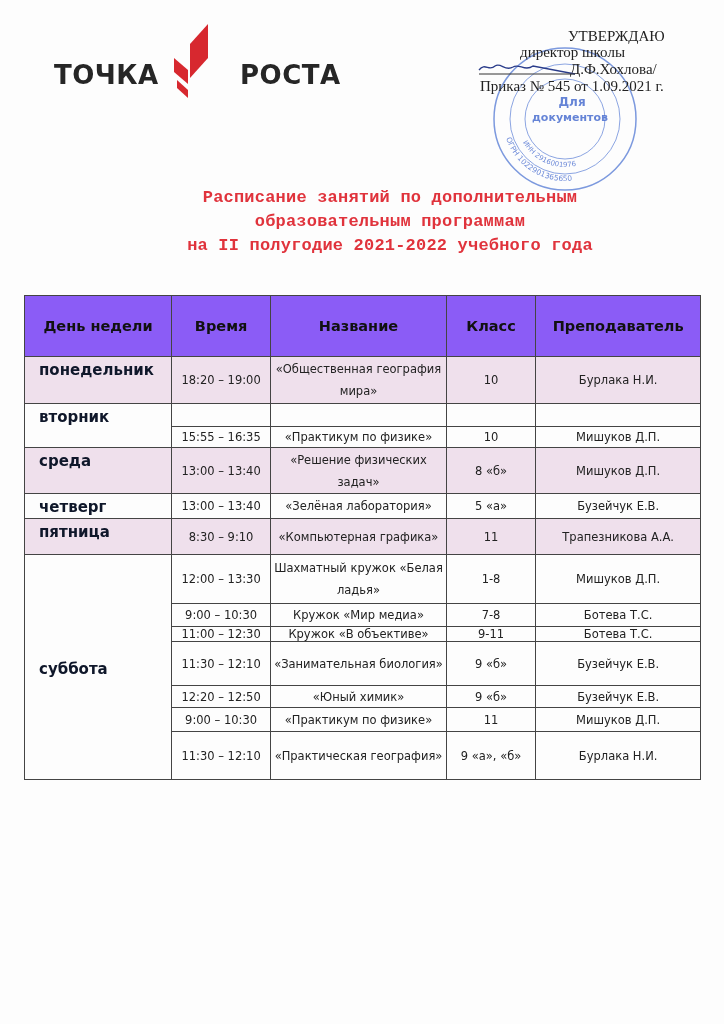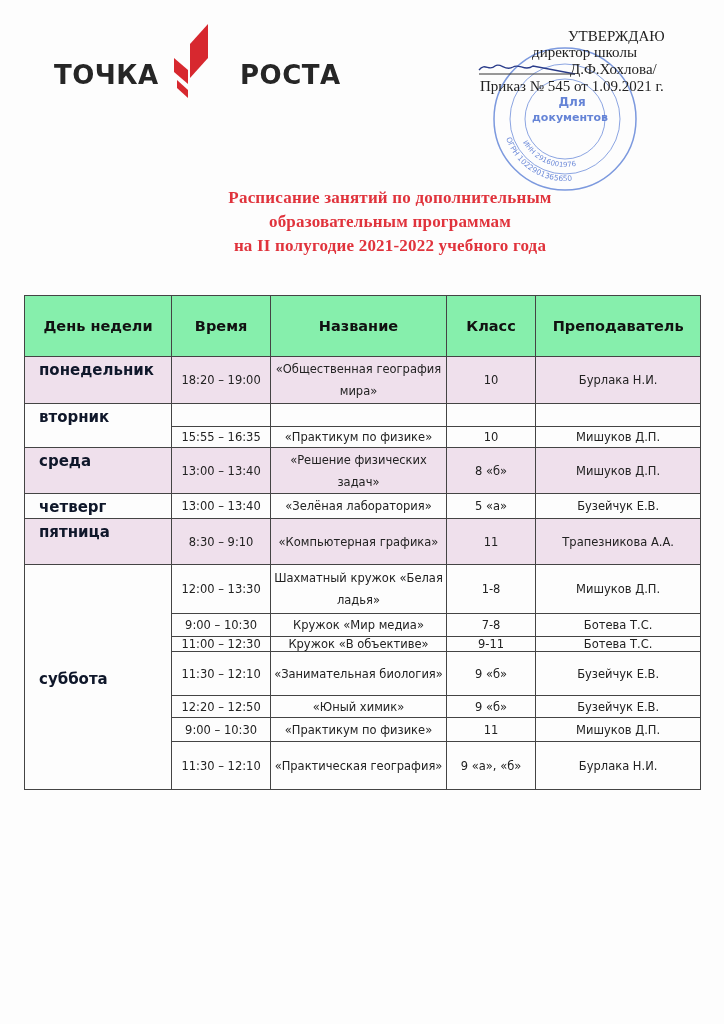--- a/index.html
+++ b/index.html
@@ -1,29 +1,29 @@
 <!DOCTYPE html>
 <html><head>
 <meta charset="utf-8">
 <style>
   html, body { margin:0; padding:0; }
   body { width:724px; height:1024px; background:#fdfdfd; position:relative; overflow:hidden; font-family:"Liberation Sans", sans-serif; color:#1a1a1a; }
   .logo { position:absolute; left:54px; top:18px; width:270px; height:85px; }
   .logo-text { position:absolute; top:42px; font-family:"DejaVu Sans", sans-serif; font-weight:bold; font-size:26px; letter-spacing:0.5px; color:#262626; }
   .approve { position:absolute; left:470px; top:28px; width:240px; font-family:"Liberation Serif", serif; font-size:15px; line-height:17px; color:#222; text-align:center; }
   .approve .l1 { position:absolute; left:50px; top:0;margin-left:48px; }
-  .approve .l2 { position:absolute; left:62px; top:16px;text-align:center; }
+  .approve .l2 { position:absolute; left:50px; top:16px;text-align:center; }
   .approve .l3 { position:absolute; left:100px; top:33px; }
   .approve .l4 { position:absolute; left:10px; top:50px; }
   .sig { position:absolute; left:475px; top:60px; width:100px; height:16px; }
   .stamp { position:absolute; left:490px; top:44px; width:150px; height:150px; }
-  .title { position:absolute; left:100px; top:186px; width:580px; text-align:center; font-family:Liberation Serif, serif; font-weight:bold; font-size:17px; line-height:24px; color:#e0333c; letter-spacing:0.2px; }
+  .title { position:absolute; left:100px; top:186px; width:580px; text-align:center; font-family:Liberation Mono, monospace; font-weight:bold; font-size:17px; line-height:24px; color:#e0333c; letter-spacing:0.2px; }
   table.sched { position:absolute; left:24px; top:295px; width:677px; border-collapse:collapse; font-family:"DejaVu Sans", sans-serif; }
   table.sched td, table.sched th { border:1.5px solid #444; padding:0 3px; text-align:center; vertical-align:middle; font-size:11.5px; color:#222; }
-  table.sched th { height:60px; font-size:14.5px; font-weight:bold; color:#111; background:#86efac; }
+  table.sched th { height:60px; font-size:14.5px; font-weight:bold; color:#111; background:#8b5cf6; }
   table.sched td.day { text-align:left; vertical-align:top; font-weight:bold; font-size:15px; color:#0f172a; padding:4px 2px 0 14px; }
   table.sched td.day-sat { vertical-align:middle;margin-top:8px; }
   tr.pink td { background:#efe0ec; }
   .c1 { width:143px; } .c2 { width:100px; } .c3 { width:182px; } .c4 { width:89px; } .c5 { width:163px; }
   td.name { line-height:22px; }
 </style>
 </head>
 <body>
 
 <div class="logo">
@@ -112,21 +112,21 @@
   </tr>
 
   <tr style="height:25px;">
     <td class="day">четверг</td>
     <td>13:00 – 13:40</td>
     <td>«Зелёная лаборатория»</td>
     <td>5 «а»</td>
     <td>Бузейчук Е.В.</td>
   </tr>
 
-  <tr class="pink" style="height:46px;">
+  <tr class="pink" style="height:36px;">
     <td class="day">пятница</td>
     <td>8:30 – 9:10</td>
     <td>«Компьютерная графика»</td>
     <td>11</td>
     <td>Трапезникова А.А.</td>
   </tr>
 
   <tr style="height:49px;">
     <td class="day day-sat" rowspan="7">суббота</td>
     <td>12:00 – 13:30</td>

